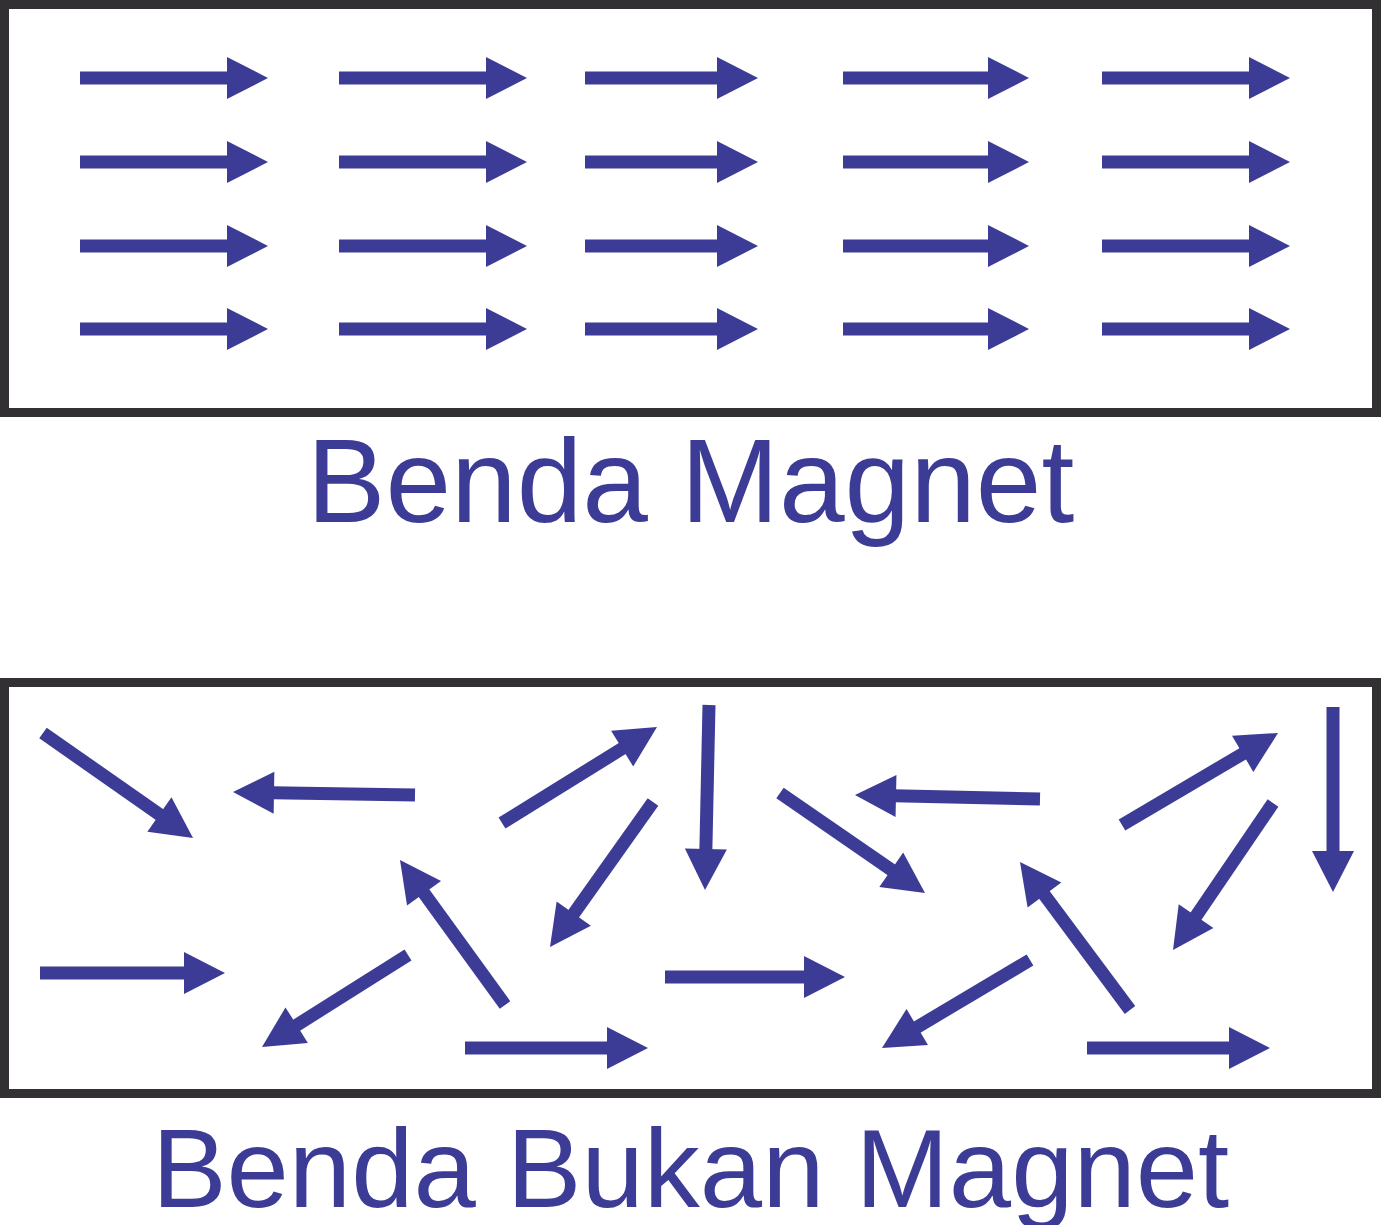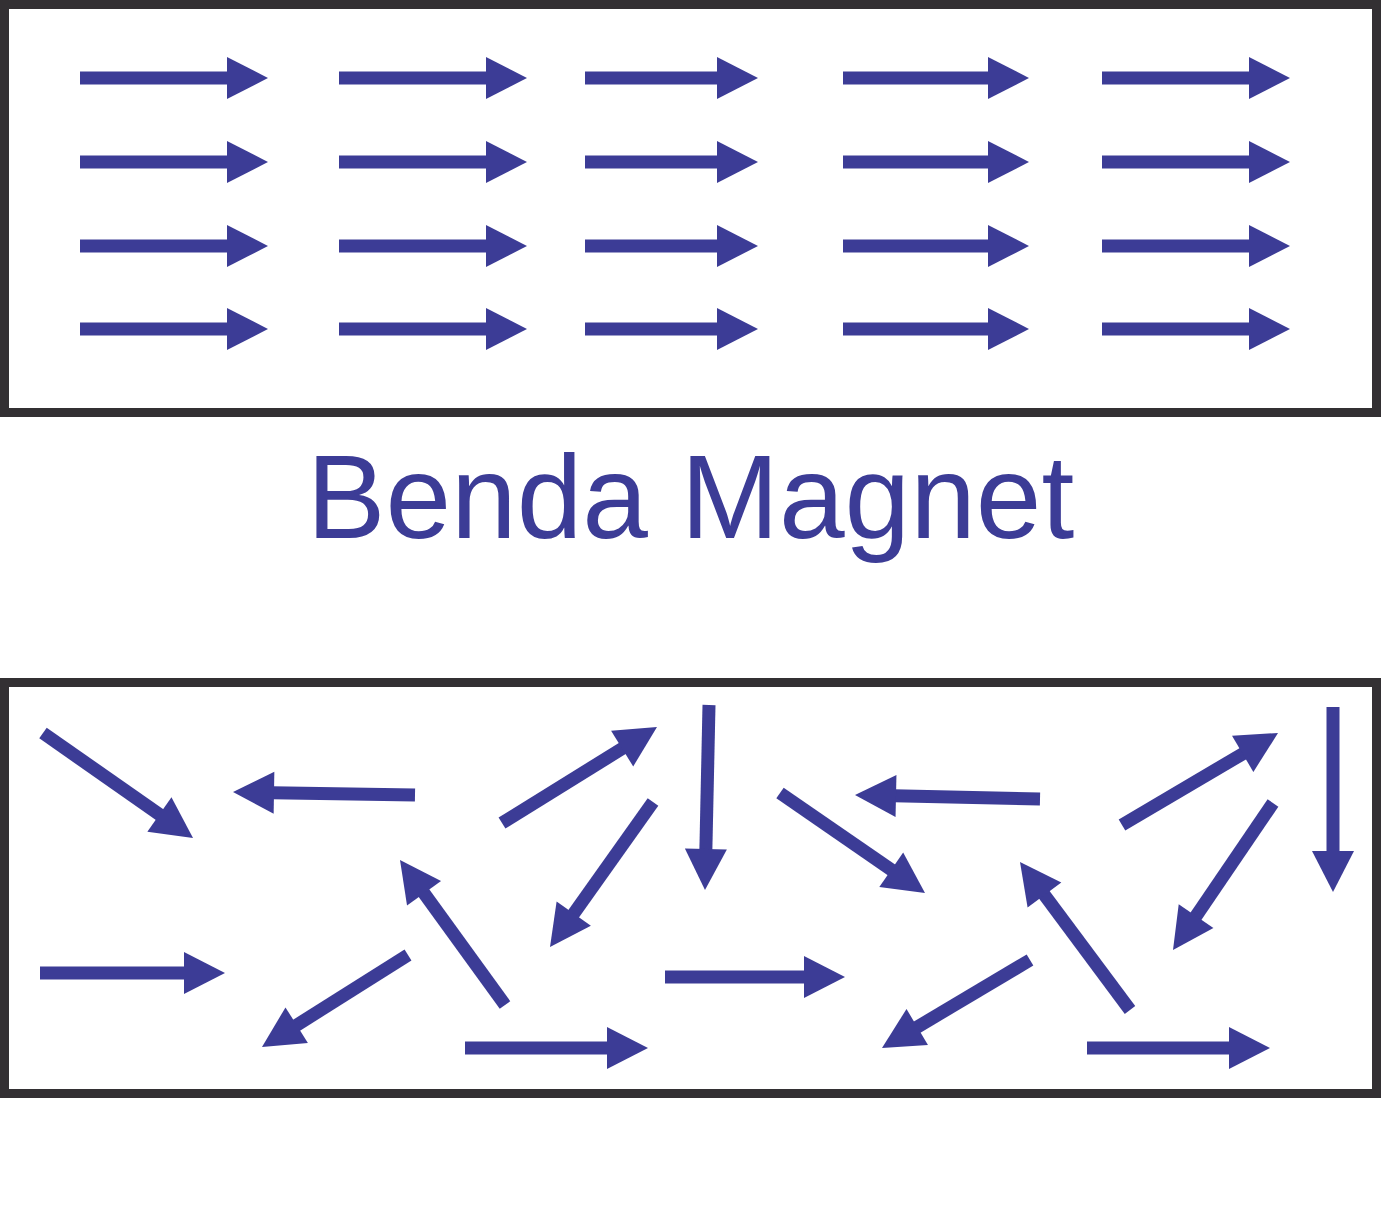--- a/index.html
+++ b/index.html
@@ -30,21 +30,21 @@
   #nonmagnet-frame{left:0;top:678px;width:1381px;height:420px;}
   .caption{
     position:absolute;
     left:0;
     width:1381px;
     text-align:center;
     color:var(--accent);
     line-height:1;
     white-space:nowrap;
   }
-  #magnet-caption{top:438px;font-size:118px;}
+  #magnet-caption{top:422px;font-size:118px;}
   #nonmagnet-caption{top:1113px;font-size:112px;}
 </style>
 </head>
 <body>
 
 <div class="canvas">
 
   <svg id="magnet-field" class="field" width="1381" height="417" viewBox="0 0 1381 417">
       <g>
         <line x1="80" y1="78" x2="229" y2="78" stroke="#3C3C96" stroke-width="13"></line>
@@ -200,14 +200,15 @@
         <line x1="665" y1="977" x2="806" y2="977" stroke="#3C3C96" stroke-width="13"></line>
         <polygon points="845,977 804,998 804,956" fill="#3C3C96"></polygon>
       </g>
       <g>
         <line x1="1087" y1="1048" x2="1231" y2="1048" stroke="#3C3C96" stroke-width="13"></line>
         <polygon points="1270,1048 1229,1069 1229,1027" fill="#3C3C96"></polygon>
       </g>
     </svg>
   <div id="nonmagnet-frame" class="box-frame"></div>
 
+  <div id="nonmagnet-caption" class="caption">Benda Bukan Magnet</div>
 
 </div>
 
 </body></html>

